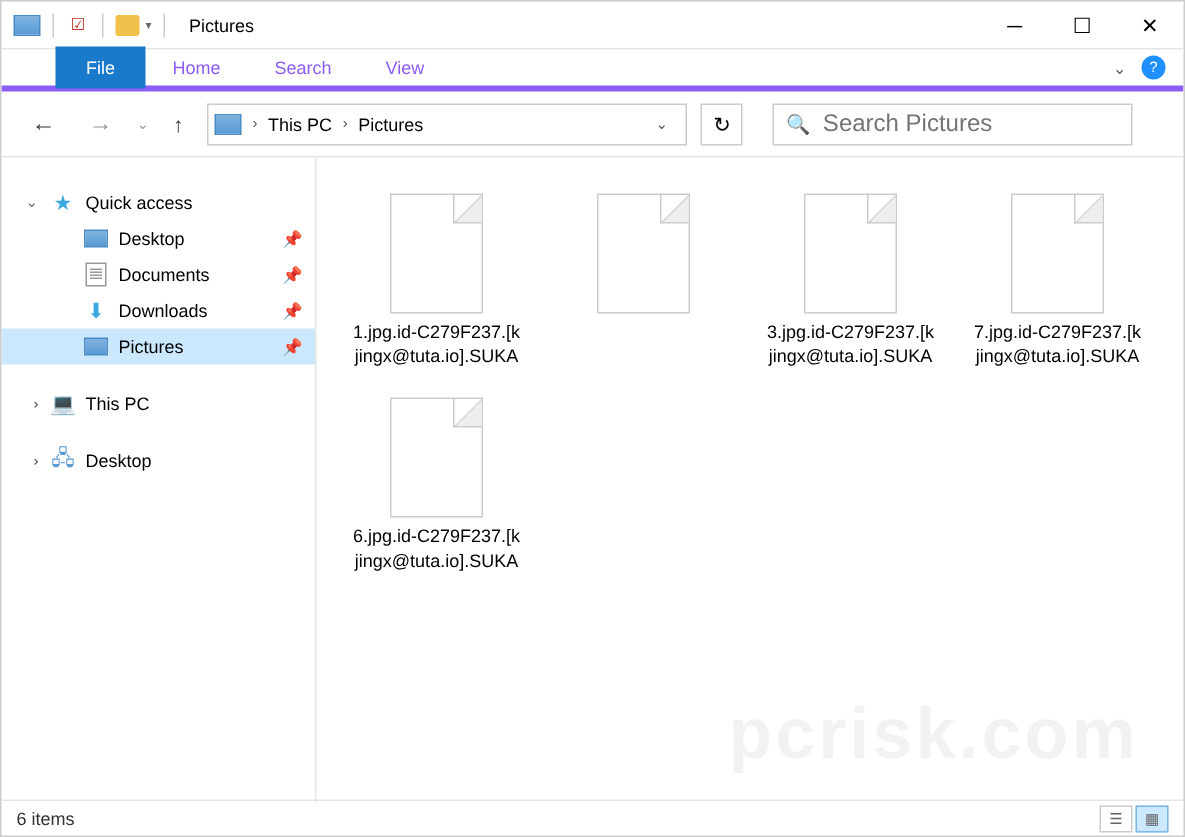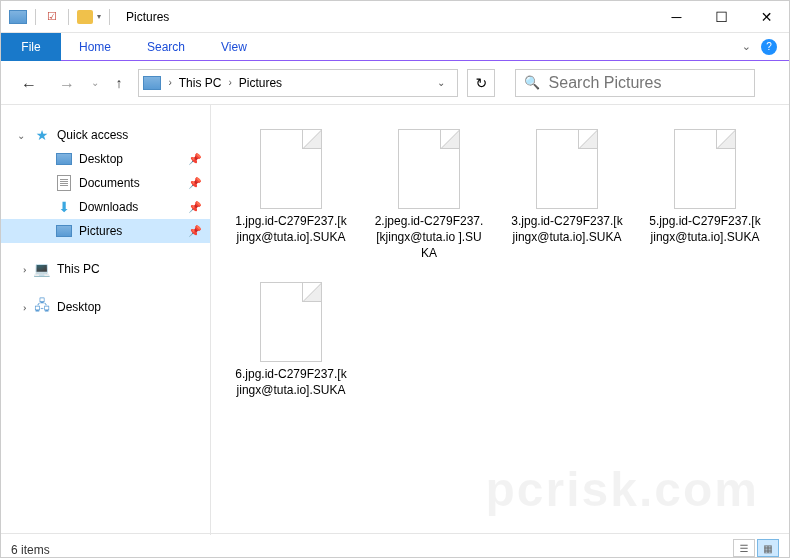--- a/index.html
+++ b/index.html
@@ -12,23 +12,23 @@
     .titlebar-sep { width: 1px; height: 16px; background: #ccc; margin: 0 4px; }
     .qat-icon { width: 16px; height: 16px; display: flex; align-items: center; justify-content: center; font-size: 11px; }
     .qat-check { color: #c0392b; }
     .qat-folder { width: 16px; height: 14px; background: #f0c14b; border-radius: 2px; position: relative; }
     .qat-dropdown { font-size: 8px; color: #666; }
     .titlebar-title { margin-left: 8px; font-size: 12px; color: #000; }
     .window-controls { margin-left: auto; display: flex; }
     .window-btn { width: 45px; height: 32px; display: flex; align-items: center; justify-content: center; font-size: 14px; color: #000; }
     
     
-    .ribbon { height: 28px; display: flex; align-items: center; border-bottom: 1px solid #8b5cf6; }
+    .ribbon { height: 28px; display: flex; align-items: center; border-bottom: 4px solid #8b5cf6; padding-left: 36px; }
     .ribbon-file { width: 60px; height: 28px; background: #1979ca; color: #fff; display: flex; align-items: center; justify-content: center; font-size: 12px; }
-    .ribbon-tab { padding: 0 18px; height: 28px; display: flex; align-items: center; font-size: 12px; color: #1d4ed8; }
+    .ribbon-tab { padding: 0 18px; height: 28px; display: flex; align-items: center; font-size: 12px; color: #8b5cf6; }
     .ribbon-right { margin-left: auto; display: flex; align-items: center; padding-right: 12px; gap: 10px; }
     .ribbon-chevron { font-size: 11px; color: #666; }
     .ribbon-help { width: 16px; height: 16px; border-radius: 50%; background: #1e90ff; color: #fff; font-size: 10px; display: flex; align-items: center; justify-content: center; }
     
     
     .addressbar { height: 44px; display: flex; align-items: center; padding: 0 14px; gap: 10px; border-bottom: 1px solid #e5e5e5; }
     .nav-arrow { font-size: 16px; color: #999; padding: 4px 6px; }
     .nav-arrow.active { color: #333; }
     .nav-down { font-size: 10px; color: #999; }
     .nav-up { font-size: 14px; color: #333; padding: 0 6px; }
@@ -66,21 +66,21 @@
     
     
     .content { flex: 1; padding: 24px 0 10px 24px; overflow-y: auto; }
     .file-grid { display: flex; flex-wrap: wrap; gap: 20px 26px; }
     .file-item { width: 112px; display: flex; flex-direction: column; align-items: center; gap: 4px; }
     .file-icon { width: 62px; height: 80px; background: #fff; border: 1px solid #ccc; position: relative; }
     .file-icon::after { content: ''; position: absolute; top: 0; right: 0; width: 18px; height: 18px; background: linear-gradient(135deg, #fff 48%, #ccc 52%, #eee 54%); border-left: 1px solid #ccc; border-bottom: 1px solid #ccc; }
     .file-name { font-size: 12px; text-align: center; line-height: 1.35; word-break: break-all; color: #000; }
     
     
-    .statusbar { position: absolute; bottom: 0; left: 0; right: 0; height: 24px; border-top: 1px solid #e5e5e5; display: flex; align-items: flex-end; padding: 0 10px; font-size: 12px; color: #333; }
+    .statusbar { position: absolute; bottom: 0; left: 0; right: 0; height: 24px; border-top: 1px solid #e5e5e5; display: flex; align-items: center; padding: 0 10px; font-size: 12px; color: #333; }
     .status-views { margin-left: auto; display: flex; gap: 2px; }
     .view-btn { width: 22px; height: 18px; border: 1px solid #ccc; display: flex; align-items: center; justify-content: center; font-size: 10px; color: #666; }
     .view-btn.active { background: #cce8ff; border-color: #7ab8e5; }
     
     
     .watermark { position: absolute; bottom: 40px; right: 30px; font-size: 48px; color: rgba(0,0,0,0.05); font-weight: bold; pointer-events: none; letter-spacing: 2px; }
   </style>
 </head>
 <body>
 
@@ -181,29 +181,28 @@
   </div>
 
   <div class="content">
     <div class="file-grid" id="file-grid">
         <div class="file-item">
           <div class="file-icon"></div>
           <div class="file-name">1.jpg.id-C279F237.[kjingx@tuta.io].SUKA</div>
         </div>
         <div class="file-item">
           <div class="file-icon"></div>
-          <div class="file-name">2.jpeg.id-C279F237.[kjingx@tuta.io ].SUKA</div>
         </div>
         <div class="file-item">
           <div class="file-icon"></div>
           <div class="file-name">3.jpg.id-C279F237.[kjingx@tuta.io].SUKA</div>
         </div>
         <div class="file-item">
           <div class="file-icon"></div>
-          <div class="file-name">5.jpg.id-C279F237.[kjingx@tuta.io].SUKA</div>
+          <div class="file-name">7.jpg.id-C279F237.[kjingx@tuta.io].SUKA</div>
         </div>
         <div class="file-item">
           <div class="file-icon"></div>
           <div class="file-name">6.jpg.id-C279F237.[kjingx@tuta.io].SUKA</div>
         </div>
       </div>
   </div>
 </div>
 
 <div class="statusbar">

